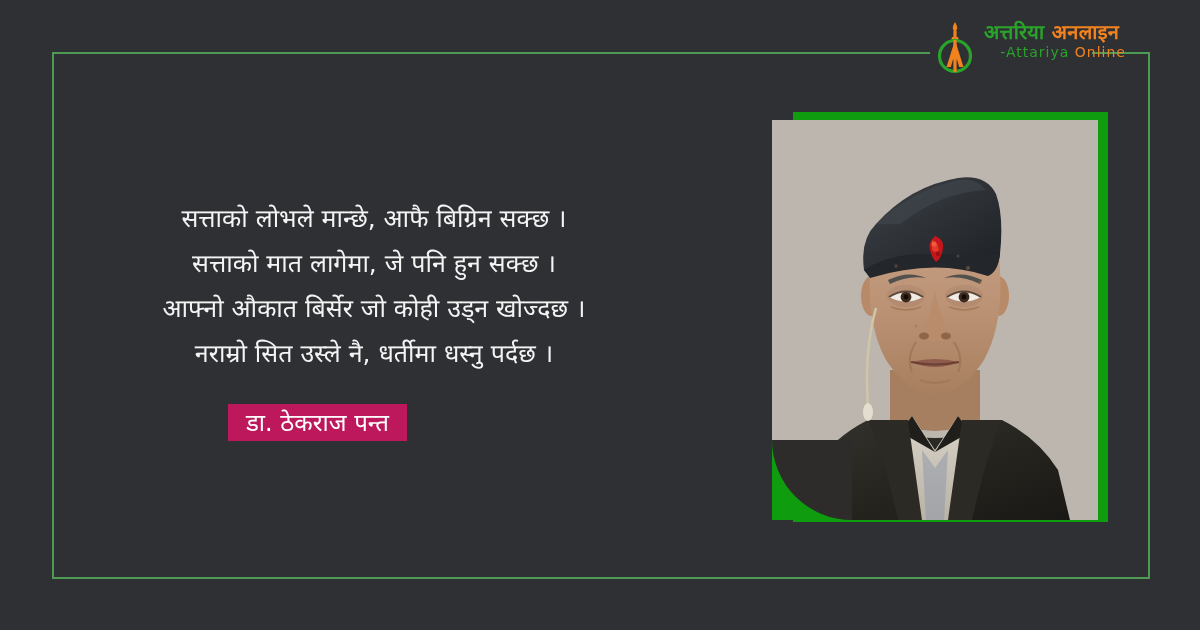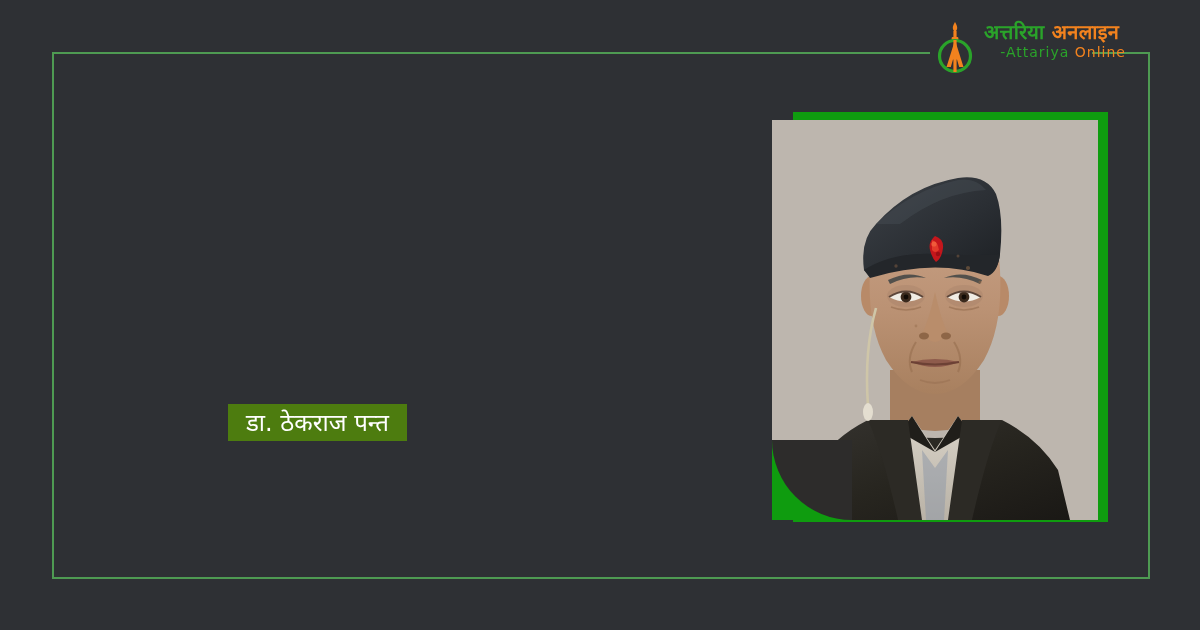--- a/index.html
+++ b/index.html
@@ -76,21 +76,21 @@
     color:#f4f4f4;
     font-size:25px;
     line-height:45px;
     font-family:"DejaVu Sans","Liberation Sans",sans-serif;
   }
   .quote-line { white-space:nowrap; }
 
   
   .author-badge {
     position:absolute; left:228px; top:404px;
-    background:#4d7c0f;
+    background:#be185d;
     color:#ffffff;
     font-size:24px;
     line-height:36px;
     padding:0 18px;
     height:37px;
     white-space:nowrap;
     display:flex; align-items:center;
   }
 
   
@@ -152,20 +152,26 @@
         <span class="w-green">अत्तरिया</span>
         <span class="w-orange">अनलाइन</span>
       </div>
       <div class="logo-line2">
         <span class="w-green">-Attariya</span>
         <span class="w-orange">Online</span>
       </div>
     </div>
   </div>
 
+  <div class="quote">
+    <div class="quote-line">सत्ताको लोभले मान्छे, आफै बिग्रिन सक्छ ।</div>
+    <div class="quote-line">सत्ताको मात लागेमा, जे पनि हुन सक्छ ।</div>
+    <div class="quote-line">आफ्नो औकात बिर्सेर जो कोही उड्न खोज्दछ ।</div>
+    <div class="quote-line">नराम्रो सित उस्ले नै, धर्तीमा धस्नु पर्दछ  ।</div>
+  </div>
 
   <div class="author-badge">डा. ठेकराज पन्त</div>
 
   <div class="photo-accent"></div>
   <div class="photo">
     <svg class="portrait" viewBox="0 0 326 400" preserveAspectRatio="xMidYMid slice">
       <defs>
         <linearGradient id="skin" x1="0" y1="0" x2="0" y2="1">
           <stop offset="0%" stop-color="#c9a287"></stop>
           <stop offset="55%" stop-color="#bb9274"></stop>

